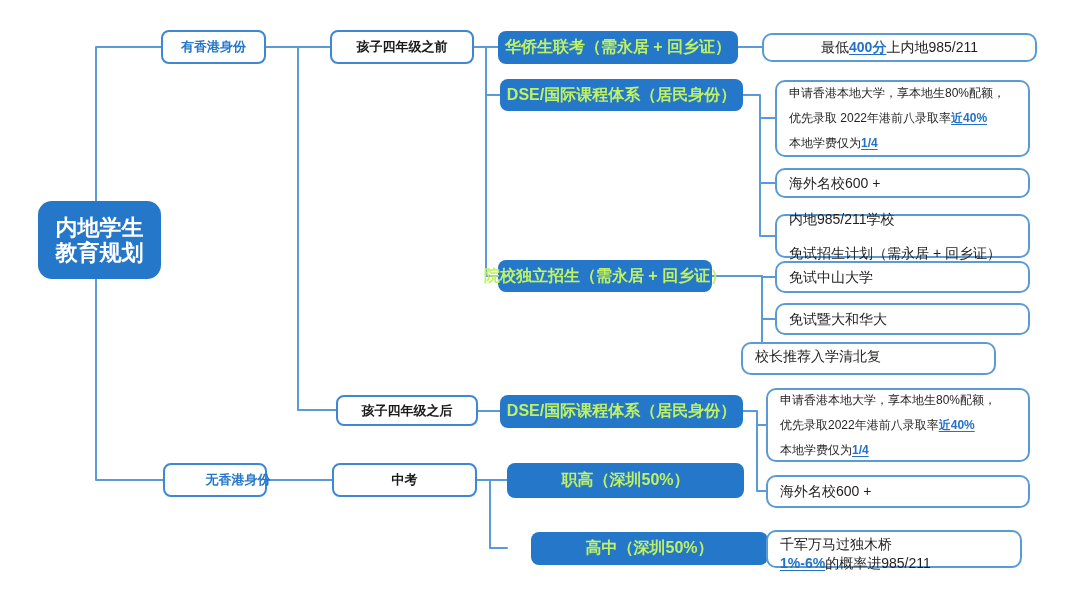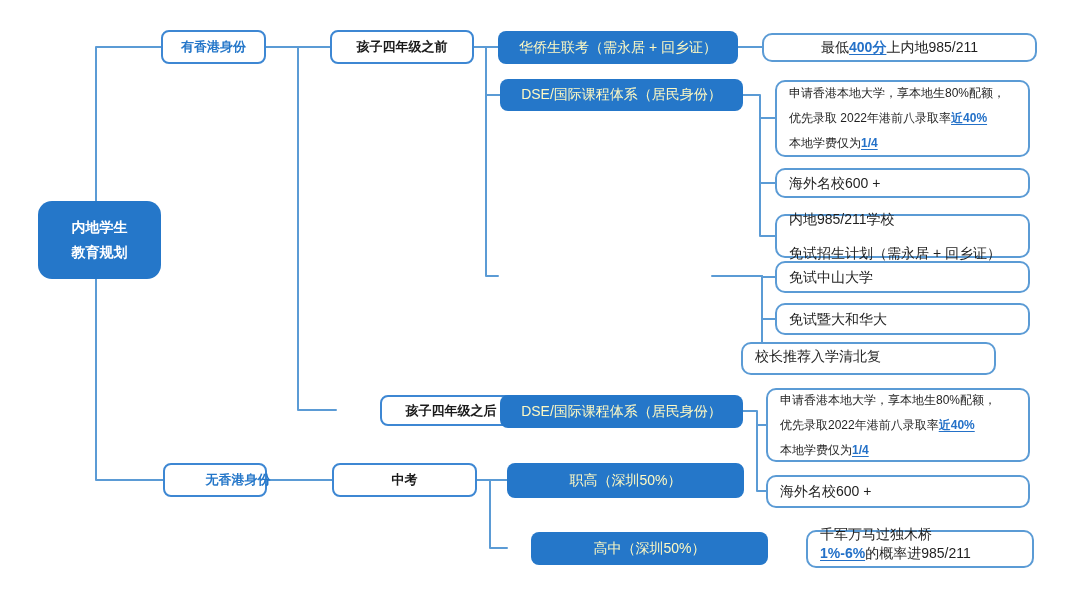--- a/index.html
+++ b/index.html
@@ -2,57 +2,57 @@
 <html><head>
 <meta charset="utf-8">
 <style>
   html,body{margin:0;padding:0;background:#ffffff;}
   body{font-family:"Liberation Sans","DejaVu Sans",sans-serif;}
   .canvas{position:relative;width:1080px;height:607px;background:#ffffff;overflow:hidden;}
   .canvas svg{position:absolute;left:0;top:0;}
   .node{position:absolute;box-sizing:border-box;display:flex;align-items:center;justify-content:center;
         border-radius:8px;white-space:nowrap;}
   
-  .node-root{background:#2577c9;color:#ffffff;font-weight:bold;font-size:14px;line-height:25px;
+  .node-root{background:#2577c9;color:#ffffff;font-weight:bold;font-size:22px;line-height:25px;
              border-radius:14px;text-align:center;flex-direction:column;}
   
   .node-branch{background:#ffffff;border:2px solid #3d87d3;font-weight:bold;font-size:13px;color:#1a1a1a;}
   .node-branch.blue-text{color:#2577c9;}
   
-  .node-blue{background:#2577c9;color:#fef9c3;font-weight:normal;font-size:14px;}
+  .node-blue{background:#2577c9;color:#bef264;font-weight:bold;font-size:16px;}
   
   .node-leaf{background:#ffffff;border:2px solid #5b9bd5;border-radius:10px;font-size:14px;color:#1f1f1f;
              align-items:center;justify-content:flex-start;padding:3px 12px;flex-direction:column;}
   .node-leaf .line{width:100%;text-align:left;line-height:19px;}
   .node-leaf.center .line{text-align:center;}
   .node-leaf.big .line{line-height:25px;font-size:12px;}
   .node-leaf .hl{color:#2471c8;font-weight:bold;text-decoration:underline;text-underline-offset:2px;}
   
   #n-root{left:38px;top:201px;width:123px;height:78px;}
   #n-has-hk{left:161px;top:30px;width:105px;height:34px;}
   #n-no-hk{left:163px;top:463px;width:104px;height:34px;padding-left:46px;}
   #n-before-g4{left:330px;top:30px;width:144px;height:34px;}
-  #n-after-g4{left:336px;top:395px;width:142px;height:31px;margin-left:44px;}
+  #n-after-g4{left:336px;top:395px;width:142px;height:31px;}
   #n-zhongkao{left:332px;top:463px;width:145px;height:34px;}
   #n-overseas-exam{left:498px;top:31px;width:240px;height:33px;}
   #n-dse1{left:500px;top:79px;width:243px;height:32px;}
   #n-independent{left:498px;top:260px;width:214px;height:32px;}
   #n-dse2{left:500px;top:395px;width:243px;height:33px;}
   #n-vocational{left:507px;top:463px;width:237px;height:35px;}
   #n-senior-high{left:507px;top:532px;width:237px;height:33px;margin-left:24px;}
   #l-min400{left:762px;top:33px;width:275px;height:29px;}
   #l-dse1-detail{left:775px;top:80px;width:255px;height:77px;justify-content:center;}
   #l-overseas600-1{left:775px;top:168px;width:255px;height:30px;justify-content:center;}
   #l-mainland985{left:775px;top:214px;width:255px;height:44px;justify-content:center;gap:15px;}
   #l-zhongshan{left:775px;top:261px;width:255px;height:32px;justify-content:center;}
   #l-jinan{left:775px;top:303px;width:255px;height:32px;justify-content:center;}
   #l-principal{left:741px;top:342px;width:255px;height:33px;justify-content:flex-start;}
   #l-dse2-detail{left:766px;top:388px;width:264px;height:74px;justify-content:center;}
   #l-overseas600-2{left:766px;top:475px;width:264px;height:33px;justify-content:center;}
-  #l-bridge{left:806px;top:530px;width:228px;height:38px;justify-content:flex-end;}
+  #l-bridge{left:766px;top:530px;width:256px;height:38px;justify-content:flex-start;}
 </style>
 </head>
 <body>
 
 <div class="canvas">
 
   <svg width="1080" height="607" viewBox="0 0 1080 607">
     <g fill="none" stroke="#5b9bd5" stroke-width="2" stroke-linecap="round" stroke-linejoin="round">
 
       <polyline points="96,201 96,47 161,47"></polyline>
@@ -97,20 +97,21 @@
 
   <div class="node node-branch blue-text" id="n-has-hk">有香港身份</div>
   <div class="node node-branch blue-text" id="n-no-hk">无香港身份</div>
 
   <div class="node node-branch" id="n-before-g4">孩子四年级之前</div>
   <div class="node node-branch" id="n-after-g4">孩子四年级之后</div>
   <div class="node node-branch" id="n-zhongkao">中考</div>
 
   <div class="node node-blue" id="n-overseas-exam">华侨生联考（需永居 + 回乡证）</div>
   <div class="node node-blue" id="n-dse1">DSE/国际课程体系（居民身份）</div>
+  <div class="node node-blue" id="n-independent">院校独立招生（需永居 + 回乡证）</div>
   <div class="node node-blue" id="n-dse2">DSE/国际课程体系（居民身份）</div>
   <div class="node node-blue" id="n-vocational">职高（深圳50%）</div>
   <div class="node node-blue" id="n-senior-high">高中（深圳50%）</div>
 
   <div class="node node-leaf center" id="l-min400">
       <div class="line"><span>最低</span><span class="hl">400分</span><span>上内地985/211</span></div>
     </div>
   <div class="node node-leaf big" id="l-dse1-detail">
       <div class="line"><span>申请香港本地大学，享本地生80%配额，</span></div>
       <div class="line"><span>优先录取 2022年港前八录取率</span><span class="hl">近40%</span></div>

